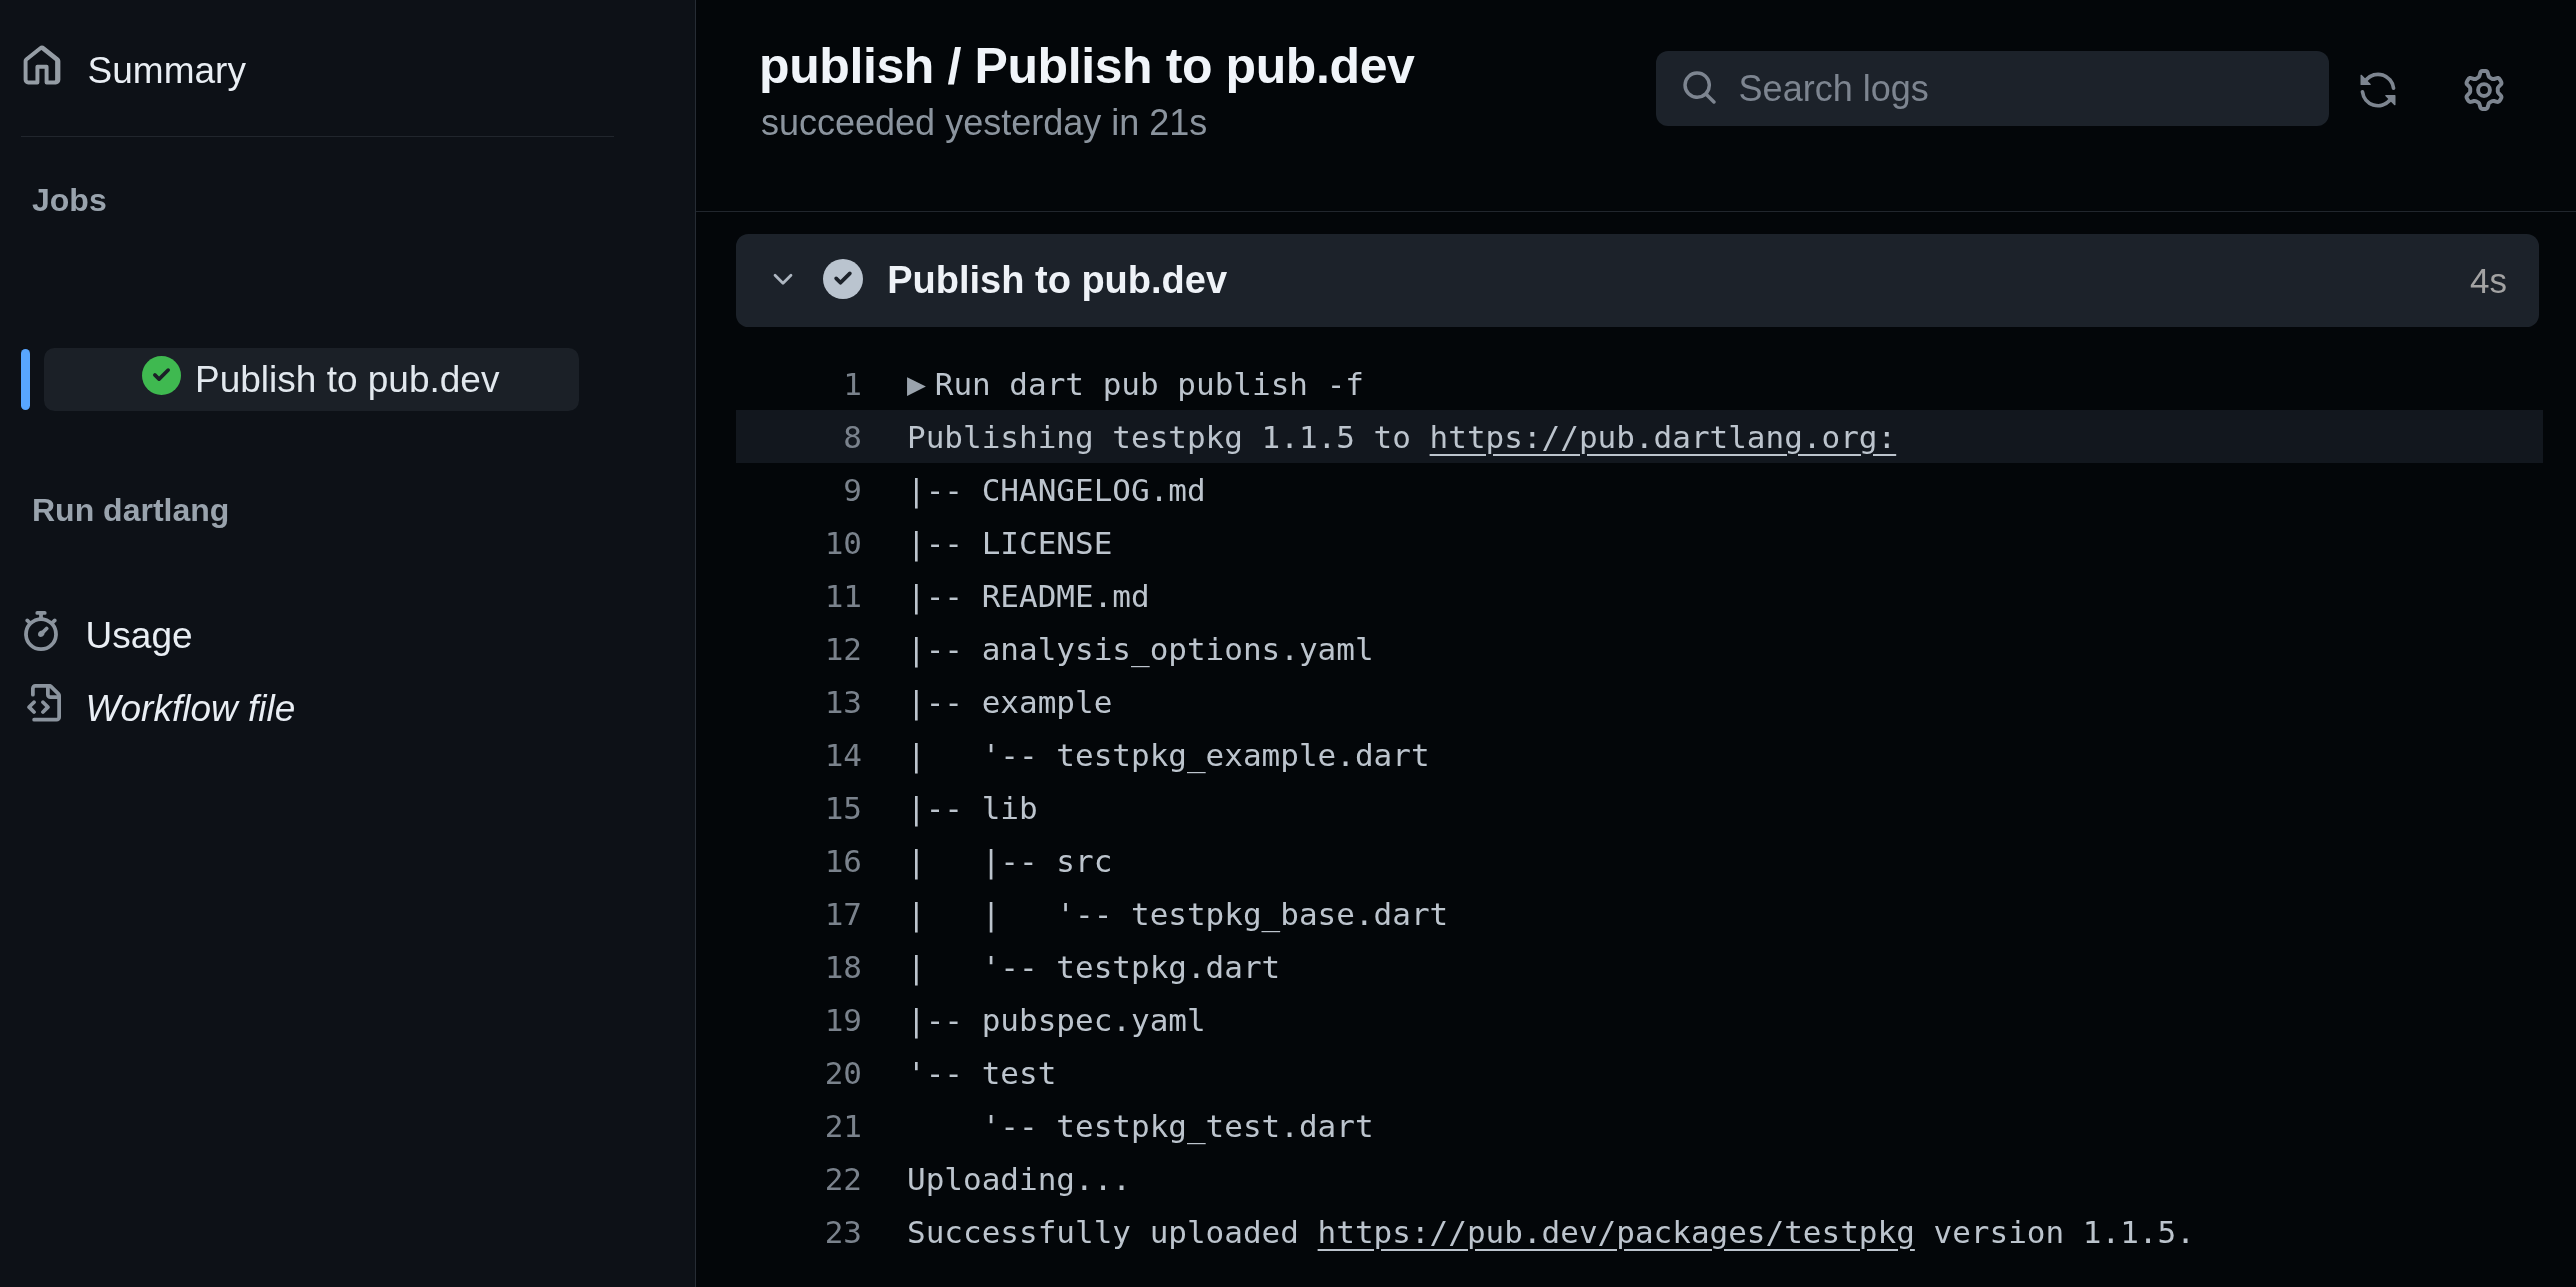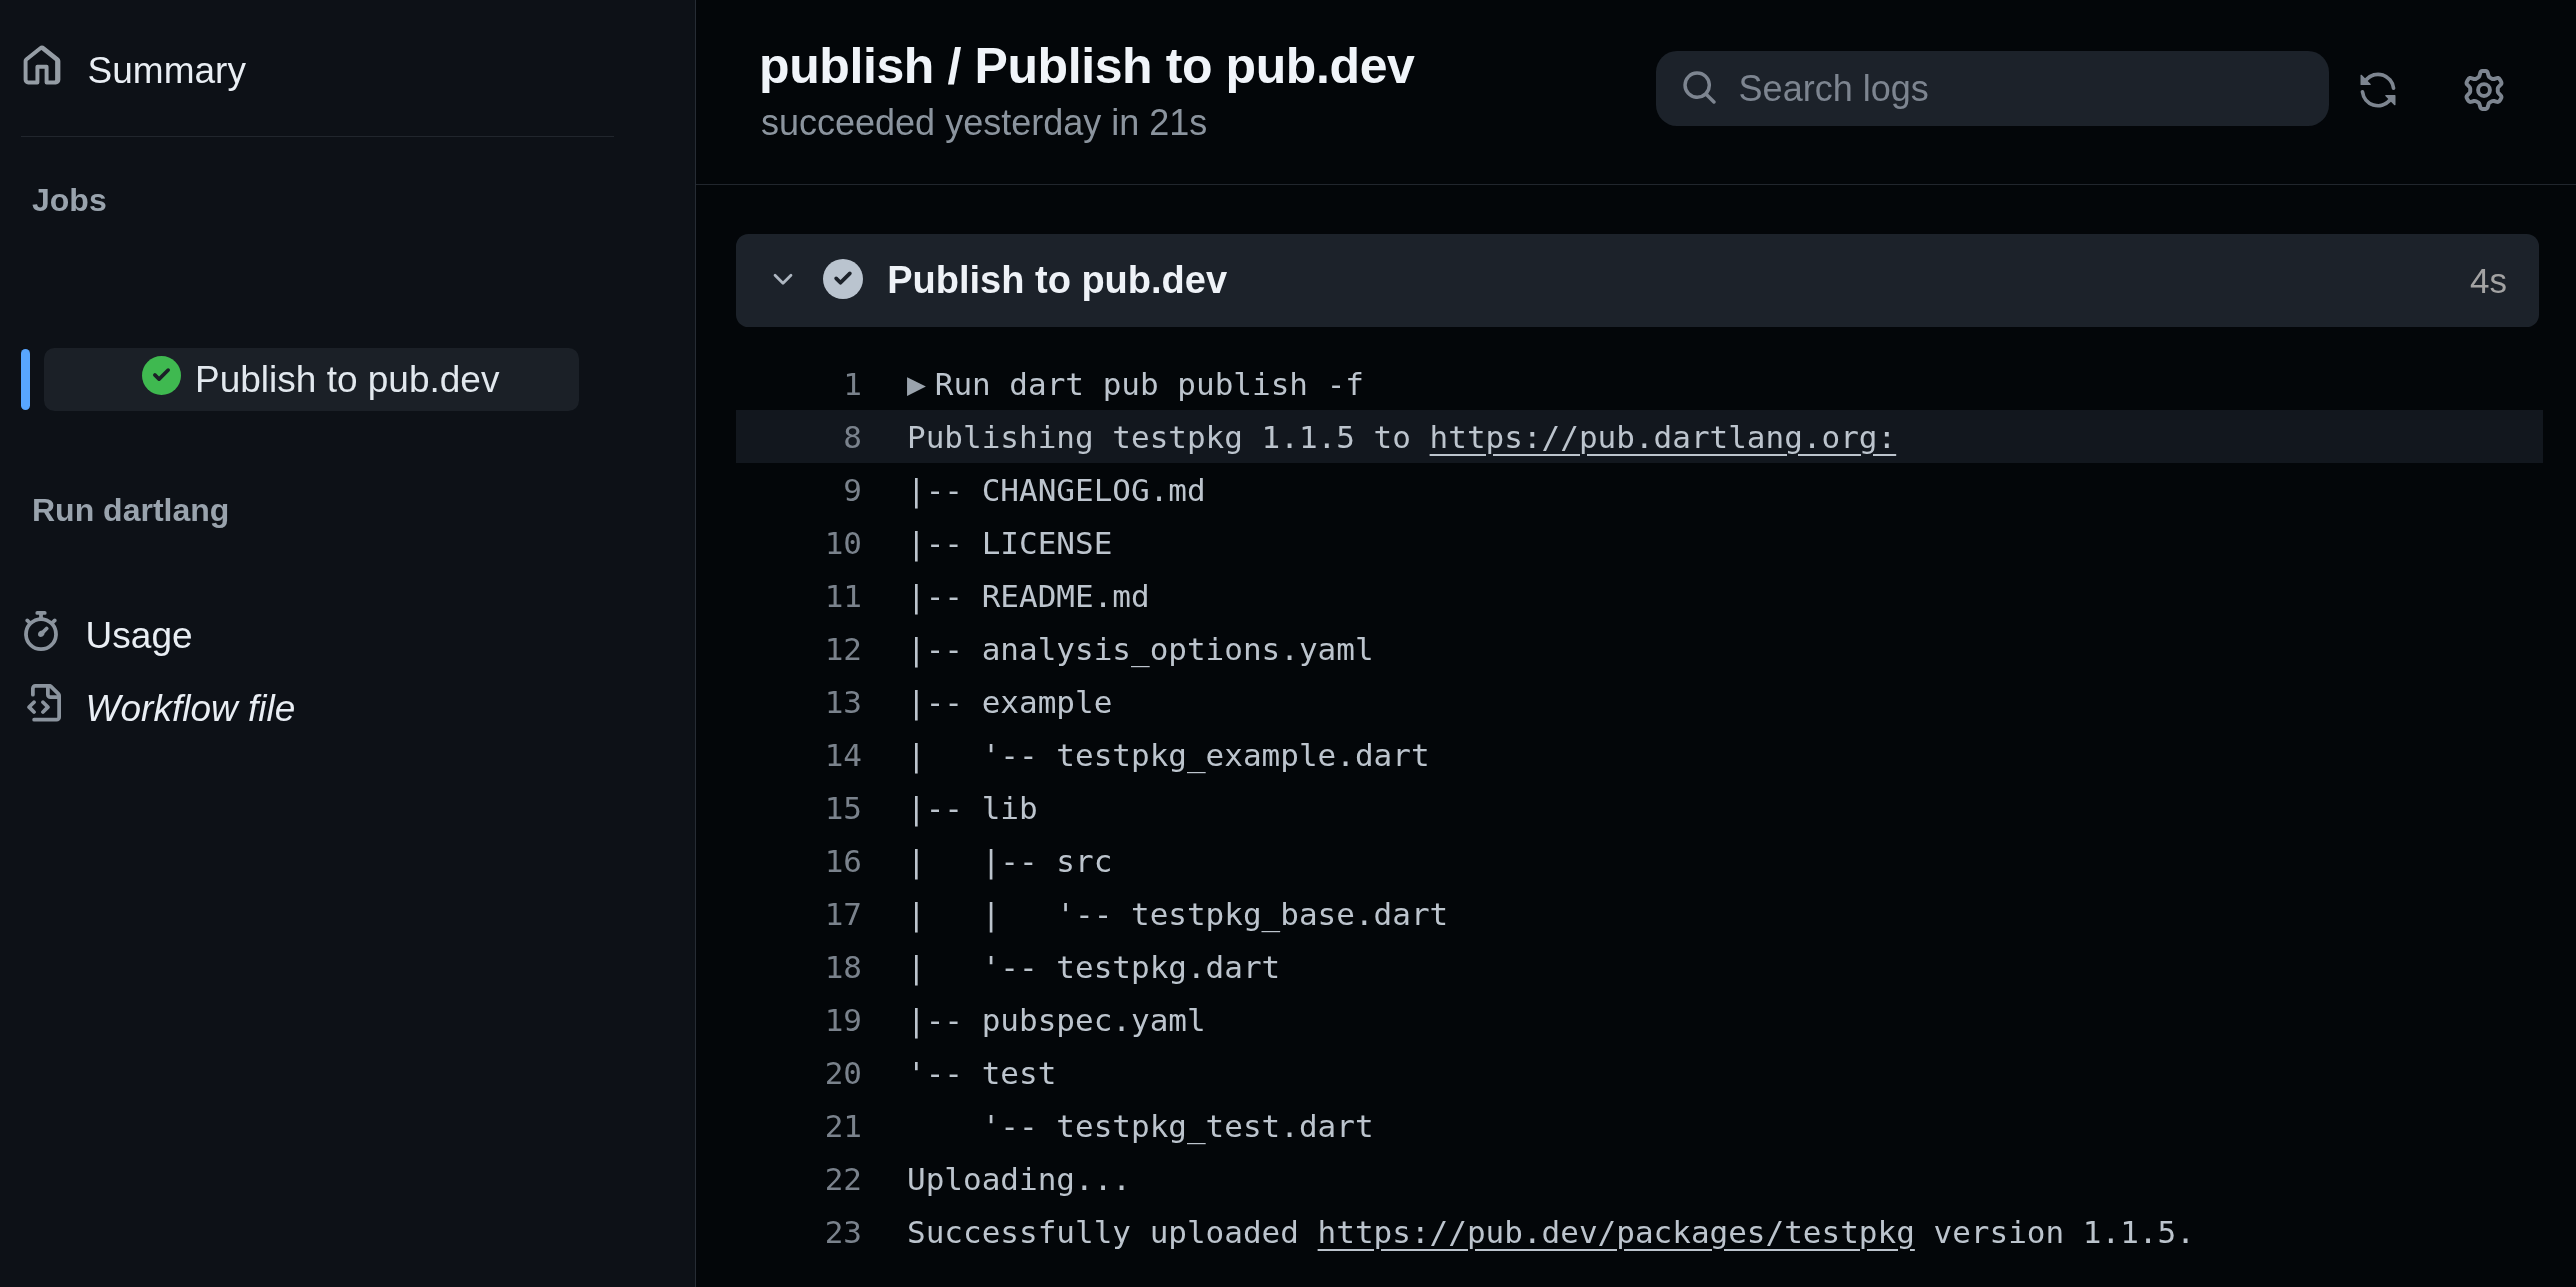--- a/index.html
+++ b/index.html
@@ -39,29 +39,29 @@
     position:absolute; left:44px; top:348px; width:535px; height:63px;
     background:#1b2027; border-radius:10.5px;
     display:flex; align-items:center; gap:14px; padding-left:98px;
     font-size:37px; color:#e2e8ee; cursor:pointer;
   }
   .usage-row { top:602px; }
   .workflow-row { top:675px;font-style:italic; }
 
   
   .main { position:absolute; left:696px; top:0; right:0; height:1287px; }
-  .main-header { position:relative; height:185px; border-bottom:1.8px solid #21262d;padding-left:25px; }
+  .main-header { position:relative; height:212px; border-bottom:1.8px solid #21262d;padding-left:25px; }
   .run-title {
     position:absolute; left:63px; top:37px; font-size:50px; font-weight:700;
     color:#f0f4f9; letter-spacing:-0.4px; white-space:nowrap;
   }
   .run-status { position:absolute; left:65px; top:102px; font-size:36px; color:#8b949e; white-space:nowrap;text-align:right; }
   .search-box {
     position:absolute; left:960px; top:51px; width:673px; height:75px;
-    background:#1c222a; border-radius:21px;
+    background:#1c222a; border-radius:12px;
     display:flex; align-items:center; gap:21px; padding:0 24.6px; cursor:text;
   }
   .search-box input {
     background:transparent; border:none; outline:none; flex:1;
     font-family:"Liberation Sans", sans-serif; font-size:36px; color:#e9eef4;
   }
   .search-box input::placeholder { color:#7d8590; }
   .icon-btn {
     position:absolute; top:63px; width:53px; height:53px;
     display:flex; align-items:center; justify-content:center; cursor:pointer; border-radius:7px;

